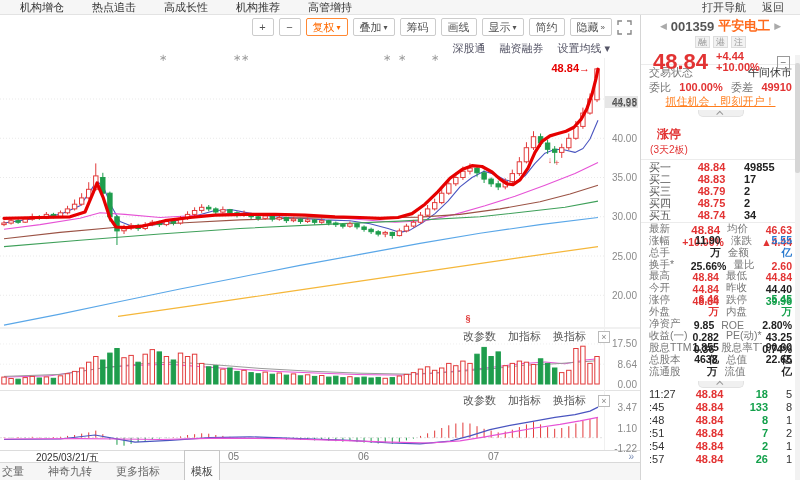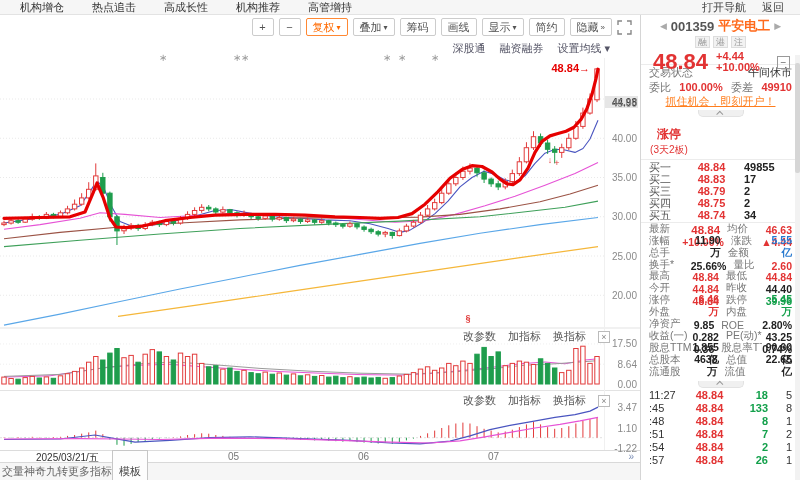--- a/index.html
+++ b/index.html
@@ -29,21 +29,21 @@
   .phead span { cursor:pointer; }
   .phead .closebox { width:12px; height:12px; border:1px solid #bbb; color:#888; font-size:9px; line-height:10px; text-align:center; background:#fff; }
 
   .xaxis { position:absolute; left:0; top:436px; width:640px; height:12px; font-size:10px; color:#777; }
   .xaxis .date { position:absolute; left:36px; color:#333; }
   .xaxis .m05 { position:absolute; left:228px; }
   .xaxis .m06 { position:absolute; left:358px; }
   .xaxis .m07 { position:absolute; left:488px; }
   .xaxis .more { position:absolute; right:6px; color:#7a8db5; cursor:pointer; }
 
-  .tabbar { position:absolute; left:0; top:447px; width:640px; height:18px; background:#f6f6f6; border-top:1px solid #d9d9d9; display:flex; align-items:center; padding-left:2px; font-size:11px; color:#666; }
+  .tabbar { position:absolute; left:0; top:447px; width:640px; height:18px; background:#f6f6f6; border-top:1px solid #d9d9d9; display:flex; align-items:center; gap:24px; padding-left:2px; font-size:11px; color:#666; }
   .tabbar .tab { cursor:pointer; white-space:nowrap; }
   .tabbar .tab.active { border:1px solid #c6c6c6; background:#fdfdfd; padding:13px 6px; color:#444; }
 
   
   .rpanel { position:absolute; left:640px; top:15px; width:160px; height:465px; border-left:1px solid #d5d5d5; background:#fff; font-size:11px; }
   .rp-head { padding:2px 6px 0 6px; border-bottom:1px solid #ececec; height:50px; position:relative; }
   .rp-title { display:flex; align-items:center; justify-content:center; gap:4px; font-size:13px; font-weight:bold; }
   .rp-title .code { color:#555; }
   .rp-title .sname { color:#ff6a1c; }
   .navarrow { color:#aaa; font-size:9px; cursor:pointer; }
@@ -82,21 +82,21 @@
 
   .stats { padding:1px 0; }
   .strow { display:flex; padding:0 8px; height:11.9px; align-items:flex-end; font-size:10.5px; }
   .strow .sl1 { width:46px; color:#777; overflow:hidden; white-space:nowrap; }
   .strow .sv1 { flex:1; text-align:right; }
   .strow .sl2 { width:42px; color:#777; margin-left:7px; overflow:hidden; white-space:nowrap; }
   .strow .sv2 { flex:1; text-align:right; }
   .strow.first .sv1 { font-size:11.5px; }
 
   .ticks { }
-  .tickrow { display:flex; padding:0 8px; height:13px; align-items:flex-end; }
+  .tickrow { display:flex; padding:0 8px; height:13px; align-items:center; }
   .tickrow .tt { width:34px; color:#333; }
   .tickrow .tp { flex:1; text-align:center; color:#e23333; font-weight:bold; }
   .tickrow .tv { width:32px; text-align:right; color:#13a04b; font-weight:bold; }
   .tickrow .tc { width:24px; text-align:right; color:#333; }
 
   .scrollbar { position:absolute; right:0; top:40px; width:5px; bottom:0; background:#f2f2f2; }
   .scrollthumb { position:absolute; top:8px; left:0; width:5px; height:110px; background:#d6d6d6; border-radius:2px; cursor:pointer; }
 </style>
 </head>
 <body>

